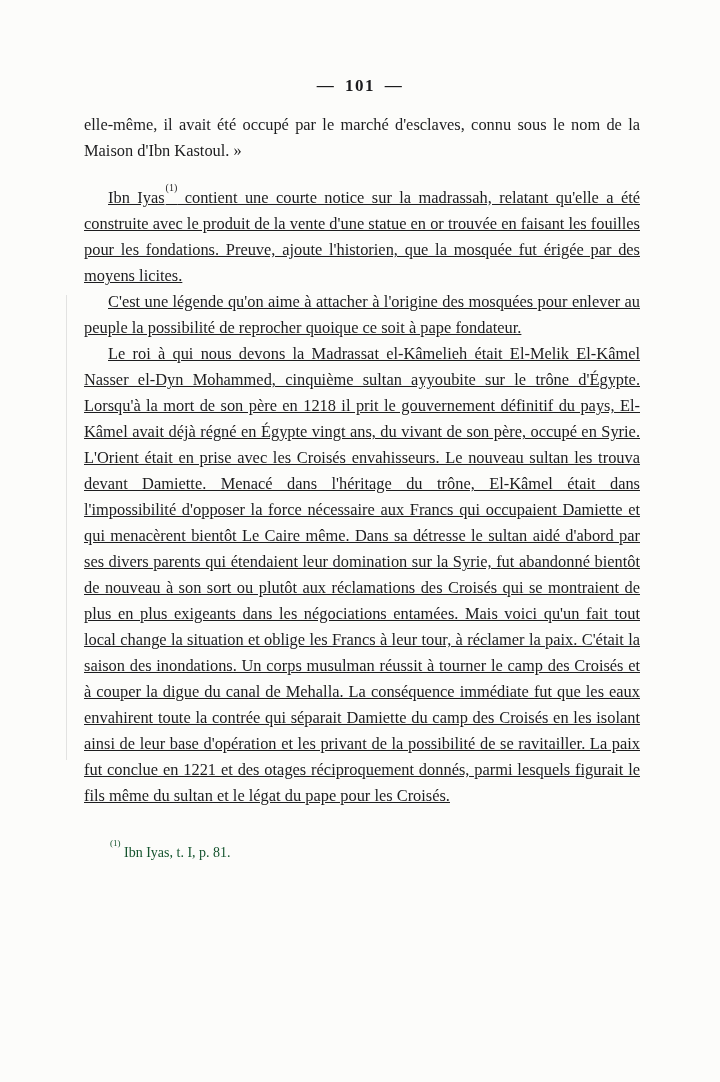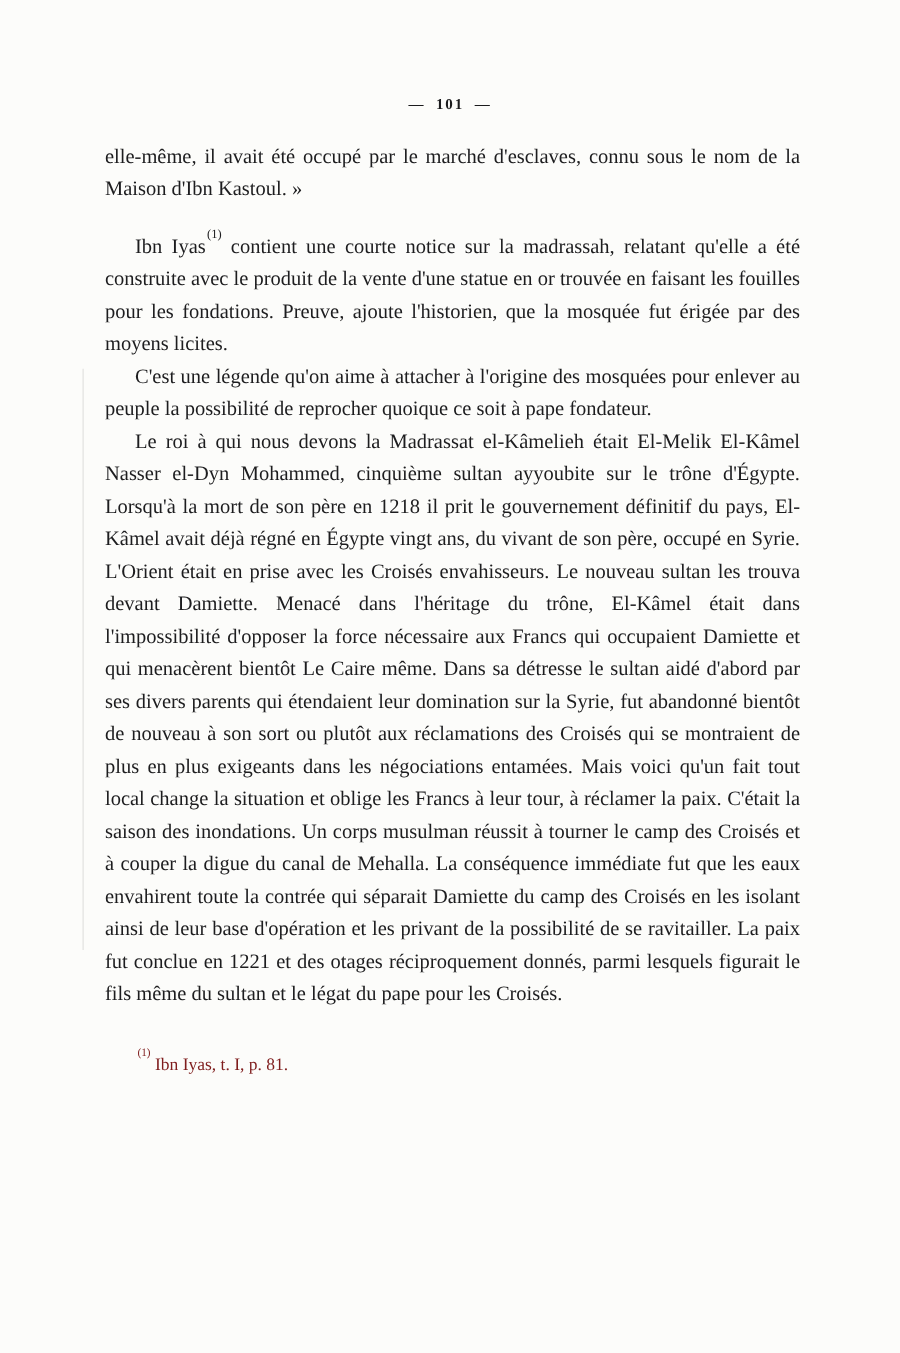--- a/index.html
+++ b/index.html
@@ -18,53 +18,53 @@
     background: #fcfcfa;
     color: #1d1d1f;
     overflow: hidden;
   }
   .page-number {
     position: absolute;
     top: 76px;
     left: 0;
     width: 100%;
     text-align: center;
-    font-size: 12px;
+    font-size: 17px;
     font-weight: 700;
     letter-spacing: 1.5px;
     word-spacing: 4px;
     color: #1b1b1d;
   }
   .text-block {
     position: absolute;
     top: 112px;
     left: 84px;
     width: 556px;
     font-size: 16.4px;
     line-height: 26px;
     text-align: justify;
     text-justify: inter-word;
     color: #1d1d1f;
   }
   .para { text-align: justify; }
-  .para.indent { text-indent: 24px; }
+  .para.indent { text-indent: 24px; text-decoration: underline; }
   .para.gap-before { margin-top: 17px; }
   .fn-ref {
     font-size: 10px;
     position: relative;
     top: -6px;
     margin-left: 1px;
     letter-spacing: 0;
   }
   .footnote {
     margin-top: 26px;
     margin-left: 26px;
     font-size: 14px;
     text-align: left;
-    color: #7f1d1d;
+    color: #14532d;
   }
   .footnote .fn-marker {
     font-size: 9px;
     position: relative;
     top: -5px;
   }
   .scan-line {
     position: absolute;
     left: 66px;
     top: 295px;

